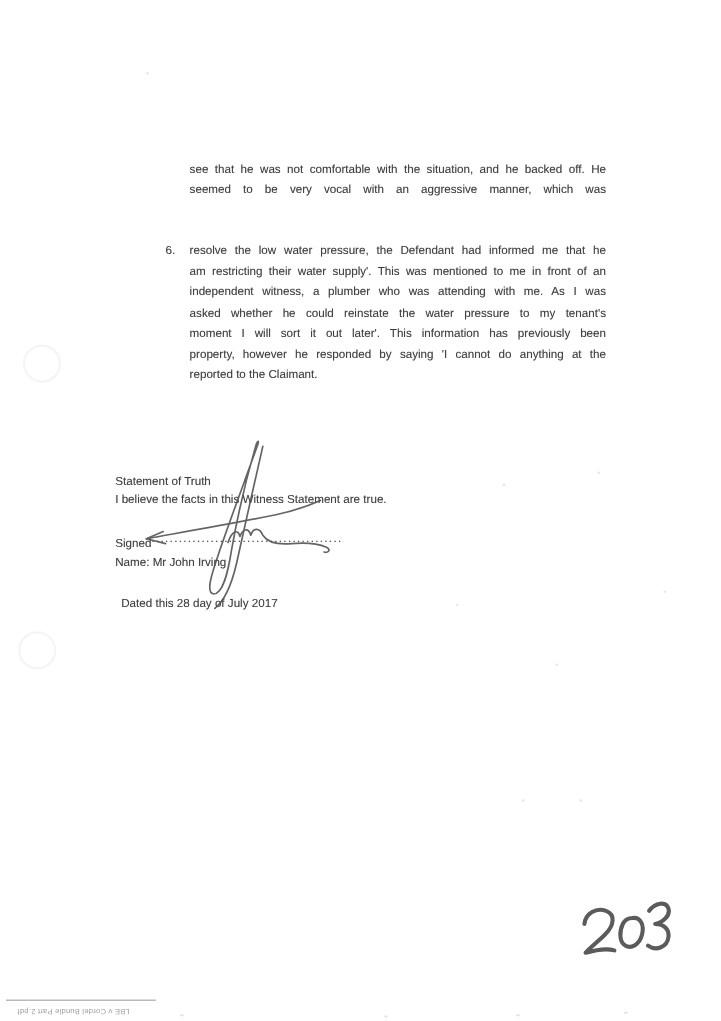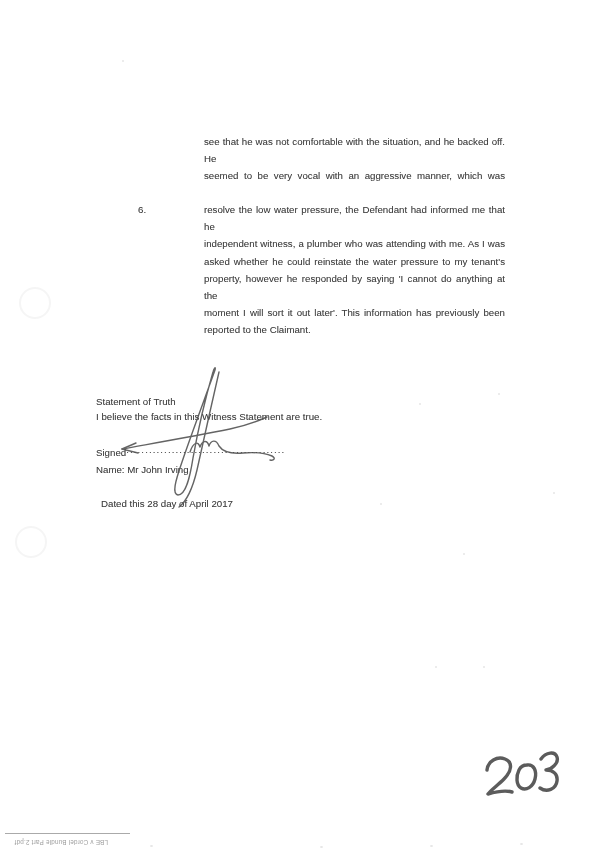--- a/index.html
+++ b/index.html
@@ -11,21 +11,21 @@
     font-family:"Liberation Sans",sans-serif;
     color:#3e3e3e;
   }
   .scan-text{
     font-size:9.7px;
     line-height:17.2px;
     color:#3e3e3e;
     text-shadow:0 0 0.6px rgba(62,62,62,0.35);
   }
   .abs{position:absolute;}
-  .jline{text-align:justify;text-align-last:justify;margin-left:46px;}
+  .jline{text-align:justify;text-align-last:justify;}
   .jlast{text-align-last:left;}
   .para{width:347px;}
   .item6-wrap{width:367px;}
   .item6-number{position:absolute;left:0;top:0;}
   .item6-lines{margin-left:20px;width:347px;}
   .sot-heading{}
   .single{line-height:12px;white-space:nowrap;}
   .signed-dots{
     display:inline-block;
     overflow:hidden;
@@ -73,37 +73,38 @@
 
   <div class="abs scan-text para" style="left:158px;top:133px;">
     <div class="jline">see that he was not comfortable with the situation, and he backed off.  He</div>
     <div class="jline">seemed to be very vocal with an aggressive manner, which was</div>
   </div>
 
   <div class="abs scan-text item6-wrap" style="left:138px;top:201px;">
     <span class="item6-number">6.</span>
     <div class="item6-lines">
       <div class="jline">resolve the low water pressure, the Defendant had informed me that he</div>
+      <div class="jline">am restricting their water supply'. This was mentioned to me in front of an</div>
       <div class="jline">independent witness, a plumber who was attending with me. As I was</div>
       <div class="jline">asked whether he could reinstate the water pressure to my tenant's</div>
+      <div class="jline">moment I will sort it out later'. This information has previously been</div>
       <div class="jline">property, however he responded by saying 'I cannot do anything at the</div>
-      <div class="jline">moment I will sort it out later'. This information has previously been</div>
       <div class="jline jlast">reported to the Claimant.</div>
     </div>
   </div>
 
   <div class="abs scan-text single sot-heading" style="left:96px;top:396px;">Statement of Truth</div>
   <div class="abs scan-text single" style="left:96px;top:411px;">I believe the facts in this Witness Statement are true.</div>
 
   <div class="abs scan-text single" style="left:96px;top:444px;">
     <span>Signed</span><span class="signed-dots">....................................................................</span>
   </div>
 
   <div class="abs scan-text single" style="left:96px;top:464px;">Name: Mr John Irving</div>
-  <div class="abs scan-text single" style="left:101px;top:498px;">Dated this 28 day of April 2017</div>
+  <div class="abs scan-text single" style="left:101px;top:498px;">Dated this 28 day of July 2017</div>
 
   <svg class="sig-svg" style="left:100px;top:355px;" width="185" height="160" viewBox="100 355 185 160">
     <g fill="none" stroke="#4f4f4f" stroke-width="1.4" stroke-linecap="round" stroke-linejoin="round" opacity="0.88">
       <path d="M 215,370 C 205,398 190,438 182,462 C 175,482 172,494 178,495 C 186,495 190,477 193,458 C 198,430 206,396 213,372 C 214,368 216,366 215,370"></path>
       <path d="M 219,372 C 212,402 202,448 197,470 C 193,487 188,500 179,507"></path>
       <path d="M 122,449 C 155,443 195,436 230,429 C 244,426 258,421 267,417"></path>
       <path d="M 136,443 L 122,449 L 138,453"></path>
       <path d="M 190,452 C 193,443 198,440 200,447 C 202,441 207,439 209,446 C 211,440 216,439 219,446 C 223,452 232,454 243,453 C 255,452 265,453 272,456 C 276,458 274,461 270,460"></path>
     </g>
   </svg>

